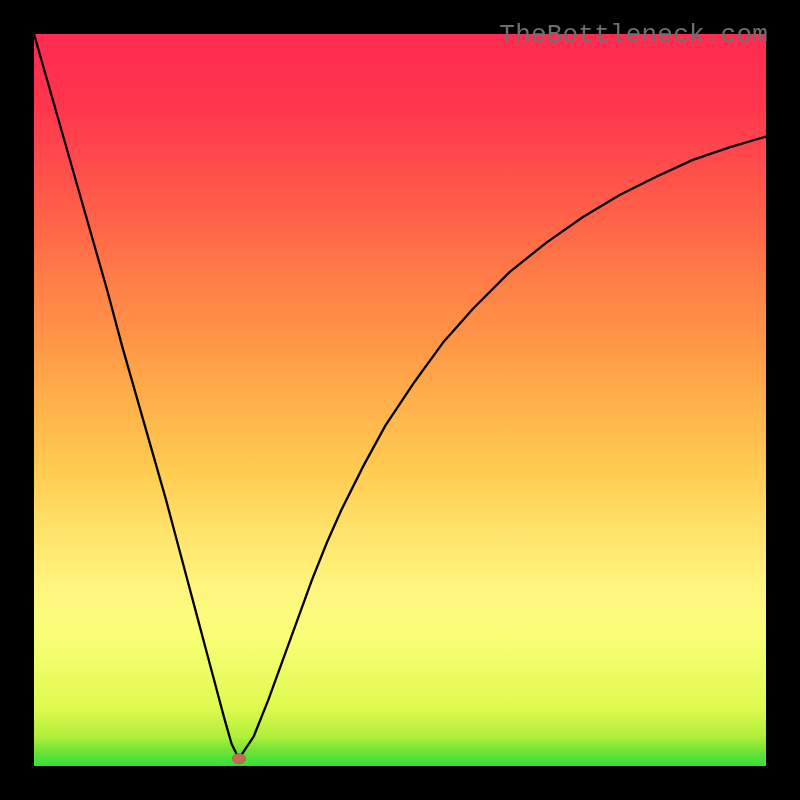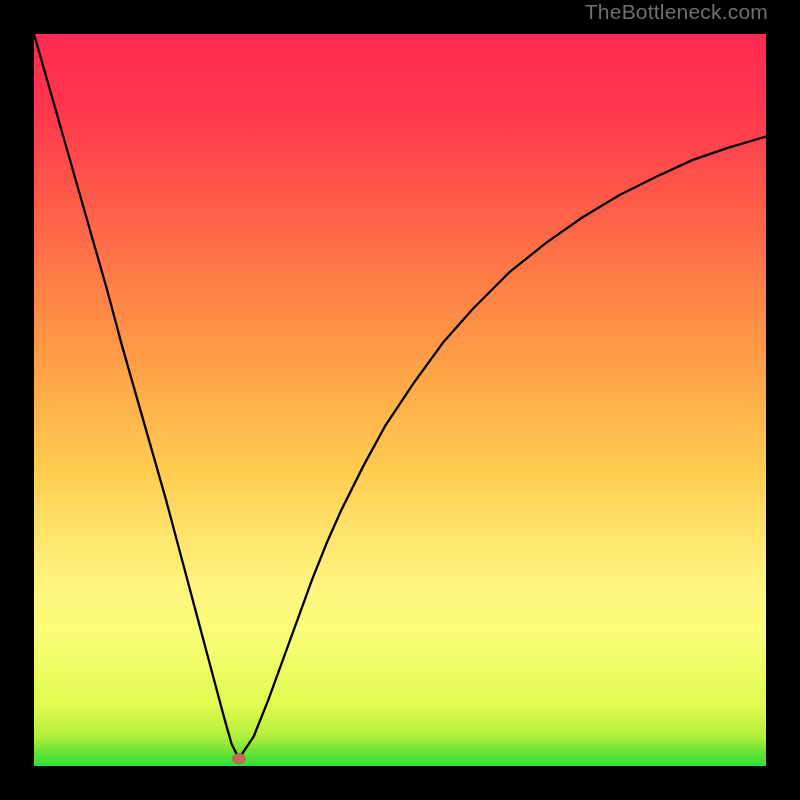--- a/index.html
+++ b/index.html
@@ -45,26 +45,27 @@
   }
   .curve-svg {
     position: absolute;
     left: 0;
     top: 0;
     width: 732px;
     height: 732px;
   }
   .watermark {
     position: absolute;
-    top: 0;
+    top: 20px;
     right: 32px;
     color: #6f6f6f;
-    font-size: 21px;
+    font-size: 26px;
     font-weight: 500;
     letter-spacing: 0.2px;
+    font-family: Liberation Mono, monospace;
   }
 </style>
 </head>
 <body>
 
 <div class="frame">
   <div class="plot-area">
     <svg class="curve-svg" viewBox="0 0 732 732" preserveAspectRatio="none">
       <path id="curve-path" fill="none" stroke="#000000" stroke-width="2.3" stroke-linejoin="round" stroke-linecap="round" d="M0.00 0.00 L14.64 51.24 L29.28 102.48 L43.92 153.72 L58.56 204.96 L73.20 256.20 L87.84 311.10 L102.48 362.34 L117.12 413.58 L131.76 464.82 L146.40 519.72 L161.04 574.62 L175.68 629.52 L190.32 684.42 L197.64 710.04 L204.96 724.68 L219.60 702.72 L234.24 666.12 L248.88 625.86 L263.52 585.60 L278.16 545.34 L292.80 508.74 L307.44 475.80 L329.40 431.88 L351.36 391.62 L380.64 347.70 L409.92 307.44 L439.20 274.50 L475.80 237.90 L512.40 208.62 L549.00 183.00 L585.60 161.04 L622.20 142.74 L658.80 125.90 L695.40 113.46 L732.00 102.48"></path>
       <ellipse id="min-marker" fill="#c46a55" stroke="#b35a45" stroke-width="0.7" cx="204.96" cy="724.68" rx="6.59" ry="5.12"></ellipse>

